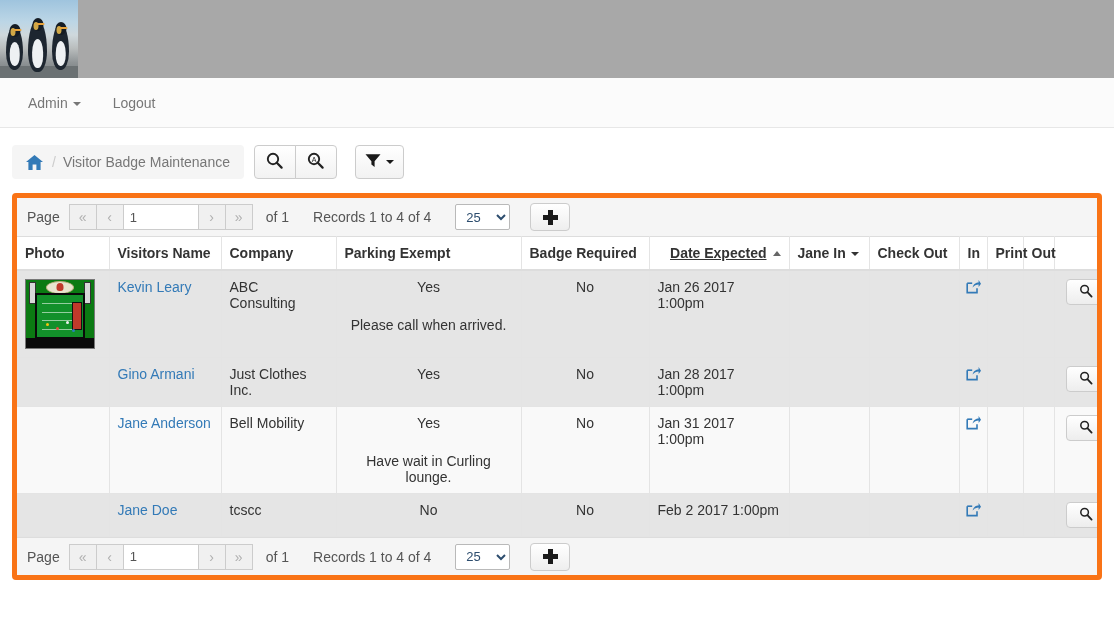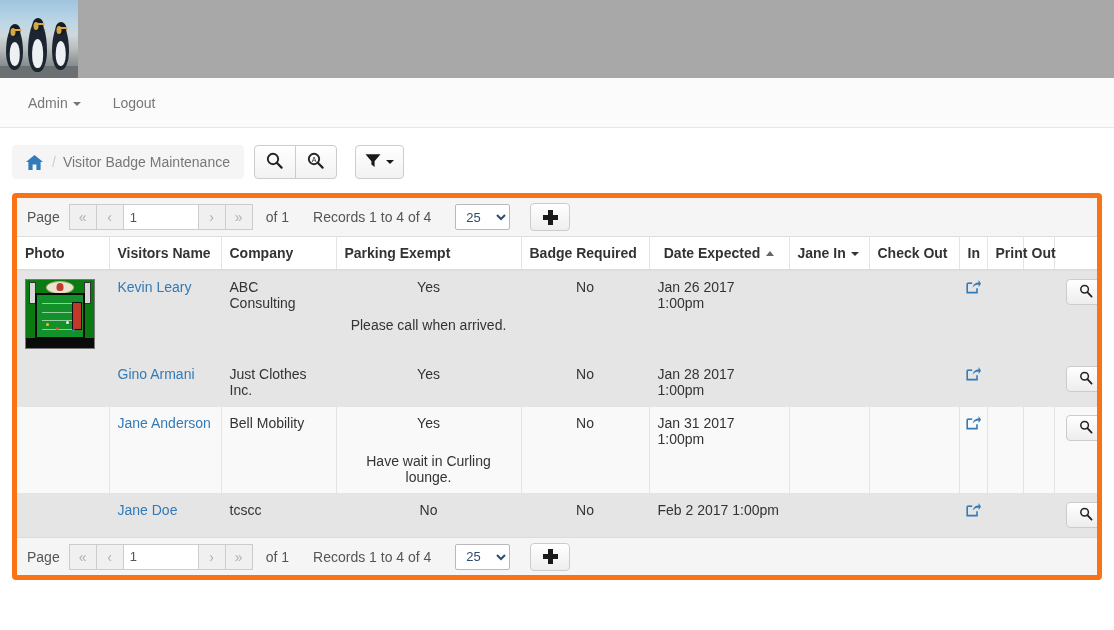--- a/index.html
+++ b/index.html
@@ -275,21 +275,21 @@
   .c-center { text-align: center; }
   .sort-asc {
     display: inline-block;
     width: 0; height: 0;
     border-left: 4px solid transparent;
     border-right: 4px solid transparent;
     border-bottom: 5px solid #666666;
     vertical-align: middle;
     margin-left: 6px;
   }
-  .th-sorted { display: flex; align-items: center; justify-content: center; }
+  .th-sorted { display: flex; align-items: center; justify-content: flex-end; text-decoration: underline; }
 
   .link { color: #337ab7; text-decoration: none; cursor: pointer; }
 
   .thumb {
     width: 68px; height: 68px;
     display: block;
     background: #0b7a12;
     border: 1px solid #777;
     position: relative;
     overflow: hidden;

